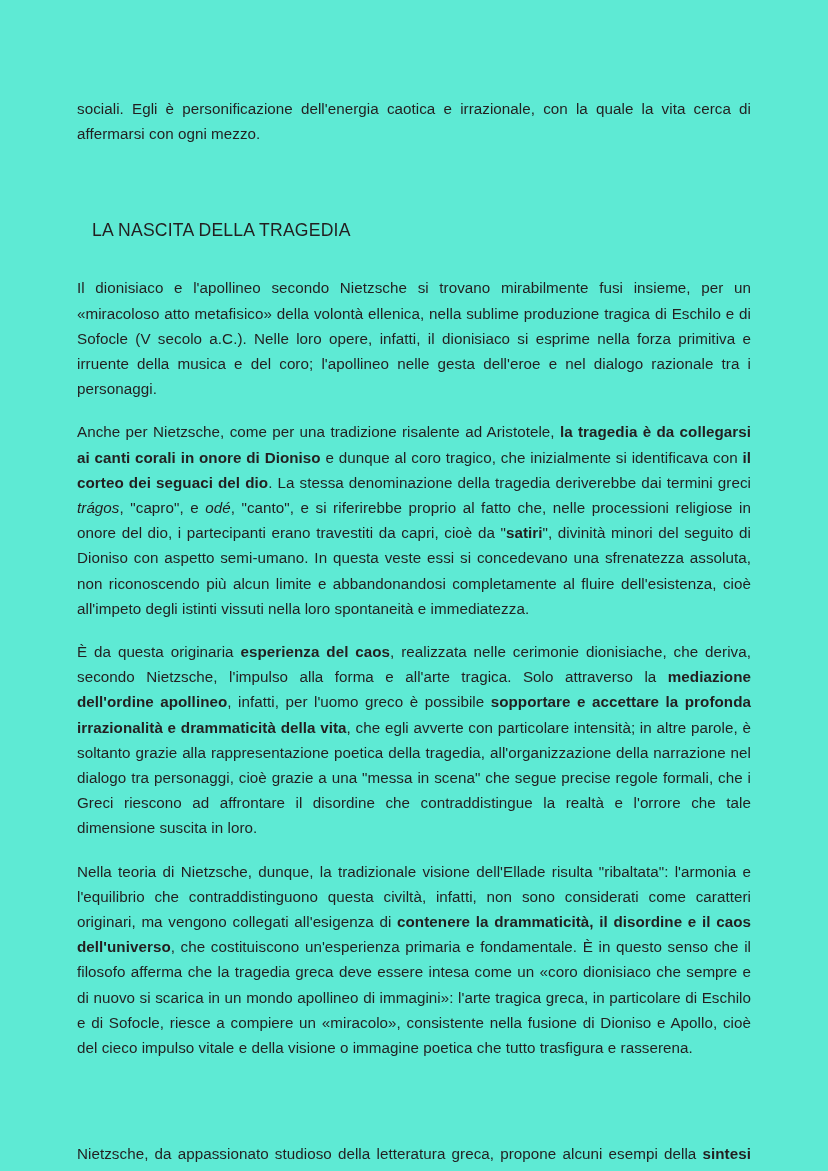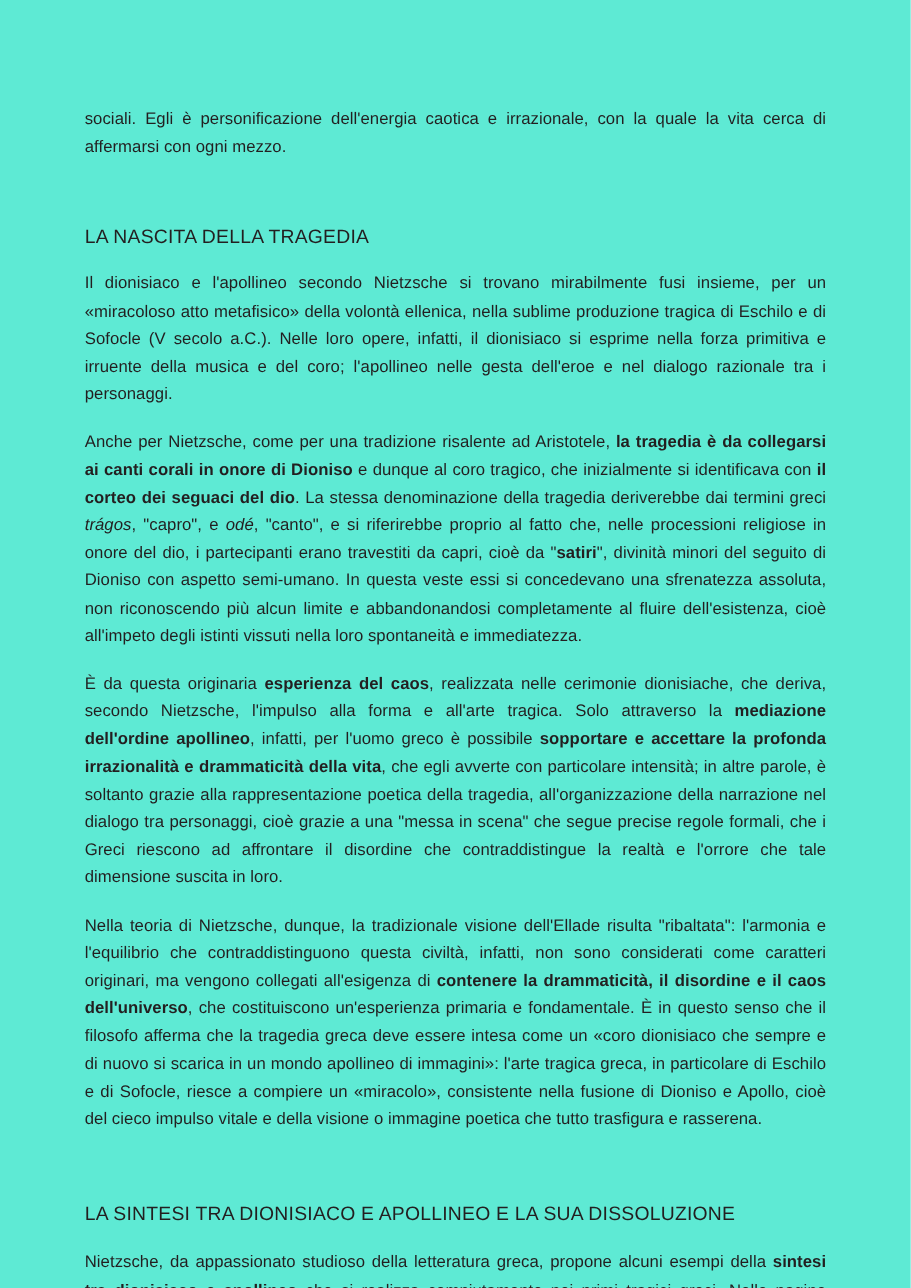--- a/index.html
+++ b/index.html
@@ -31,21 +31,21 @@
     text-align: justify;
     text-justify: inter-word;
     -webkit-hyphens: none;
     hyphens: none;
     letter-spacing: 0.05px;
   }
   p.para:last-child {
     margin-bottom: 0;
   }
   h2.section-heading {
-    margin: 0;
+    margin: 15px;
     font-size: 17.6px;
     line-height: 24px;
     font-weight: 400;
     color: #231f20;
     letter-spacing: 0.2px;
     text-align: left;
   }
   
   .gap-before-h1 { height: 39px; }
   .gap-after-h1  { height: 18px; }
@@ -63,17 +63,16 @@
 
   <p class="para"><span>sociali. Egli è personificazione dell'energia caotica e irrazionale, con la quale la vita cerca di affermarsi con ogni mezzo.</span></p>
       <div class="gap-before-h1"></div>
       <h2 class="section-heading">LA NASCITA DELLA TRAGEDIA</h2>
       <div class="gap-after-h1"></div>
       <p class="para"><span>Il dionisiaco e l'apollineo secondo Nietzsche si trovano mirabilmente fusi insieme, per un «miracoloso atto metafisico» della volontà ellenica, nella sublime produzione tragica di Eschilo e di Sofocle (V secolo a.C.). Nelle loro opere, infatti, il dionisiaco si esprime nella forza primitiva e irruente della musica e del coro; l'apollineo nelle gesta dell'eroe e nel dialogo razionale tra i personaggi.</span></p>
       <p class="para"><span>Anche per Nietzsche, come per una tradizione risalente ad Aristotele, </span><b>la tragedia è da collegarsi ai canti corali in onore di Dioniso</b><span> e dunque al coro tragico, che inizialmente si identificava con </span><b>il corteo dei seguaci del dio</b><span>. La stessa denominazione della tragedia deriverebbe dai termini greci </span><i>trágos</i><span>, "capro", e </span><i>odé</i><span>, "canto", e si riferirebbe proprio al fatto che, nelle processioni religiose in onore del dio, i partecipanti erano travestiti da capri, cioè da "</span><b>satiri</b><span>", divinità minori del seguito di Dioniso con aspetto semi-umano. In questa veste essi si concedevano una sfrenatezza assoluta, non riconoscendo più alcun limite e abbandonandosi completamente al fluire dell'esistenza, cioè all'impeto degli istinti vissuti nella loro spontaneità e immediatezza.</span></p>
       <p class="para"><span>È da questa originaria </span><b>esperienza del caos</b><span>, realizzata nelle cerimonie dionisiache, che deriva, secondo Nietzsche, l'impulso alla forma e all'arte tragica. Solo attraverso la </span><b>mediazione dell'ordine apollineo</b><span>, infatti, per l'uomo greco è possibile </span><b>sopportare e accettare la profonda irrazionalità e drammaticità della vita</b><span>, che egli avverte con particolare intensità; in altre parole, è soltanto grazie alla rappresentazione poetica della tragedia, all'organizzazione della narrazione nel dialogo tra personaggi, cioè grazie a una "messa in scena" che segue precise regole formali, che i Greci riescono ad affrontare il disordine che contraddistingue la realtà e l'orrore che tale dimensione suscita in loro.</span></p>
       <p class="para"><span>Nella teoria di Nietzsche, dunque, la tradizionale visione dell'Ellade risulta "ribaltata": l'armonia e l'equilibrio che contraddistinguono questa civiltà, infatti, non sono considerati come caratteri originari, ma vengono collegati all'esigenza di </span><b>contenere la drammaticità, il disordine e il caos dell'universo</b><span>, che costituiscono un'esperienza primaria e fondamentale. È in questo senso che il filosofo afferma che la tragedia greca deve essere intesa come un «coro dionisiaco che sempre e di nuovo si scarica in un mondo apollineo di immagini»: l'arte tragica greca, in particolare di Eschilo e di Sofocle, riesce a compiere un «miracolo», consistente nella fusione di Dioniso e Apollo, cioè del cieco impulso vitale e della visione o immagine poetica che tutto trasfigura e rasserena.</span></p>
       <div class="gap-before-h2"></div>
-      <h2 class="section-heading">LA SINTESI TRA DIONISIACO E APOLLINEO E LA SUA DISSOLUZIONE</h2>
       <div class="gap-after-h2"></div>
       <p class="para"><span>Nietzsche, da appassionato studioso della letteratura greca, propone alcuni esempi della </span><b>sintesi tra dionisiaco e apollineo</b><span> che si realizza compiutamente nei primi tragici greci. Nelle pagine centrali della sua opera, infatti, offre una spiegazione dell'</span></p>
     </div>
 </div>
 
 </body></html>

